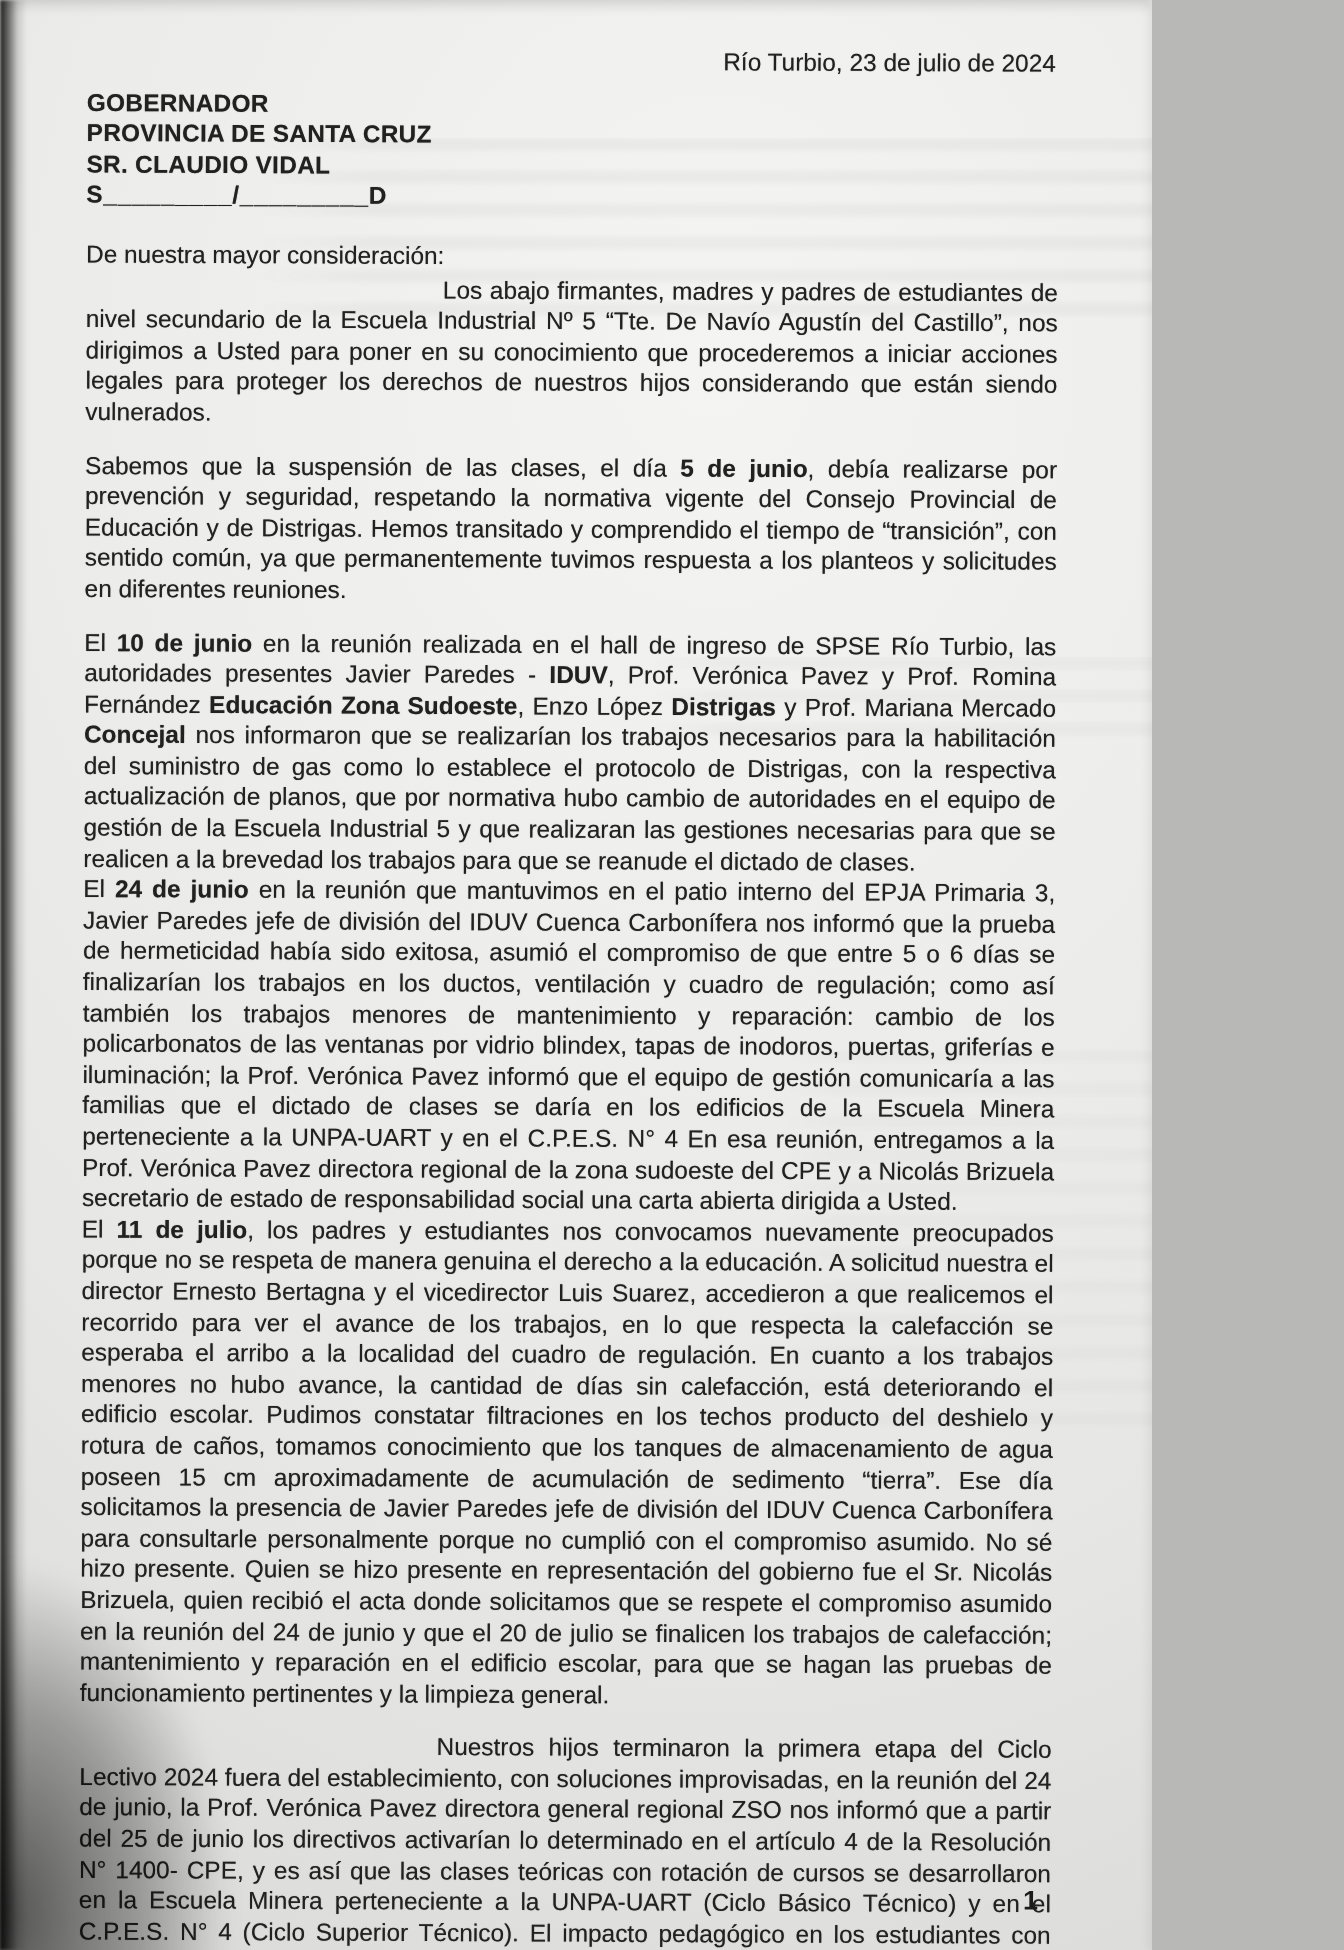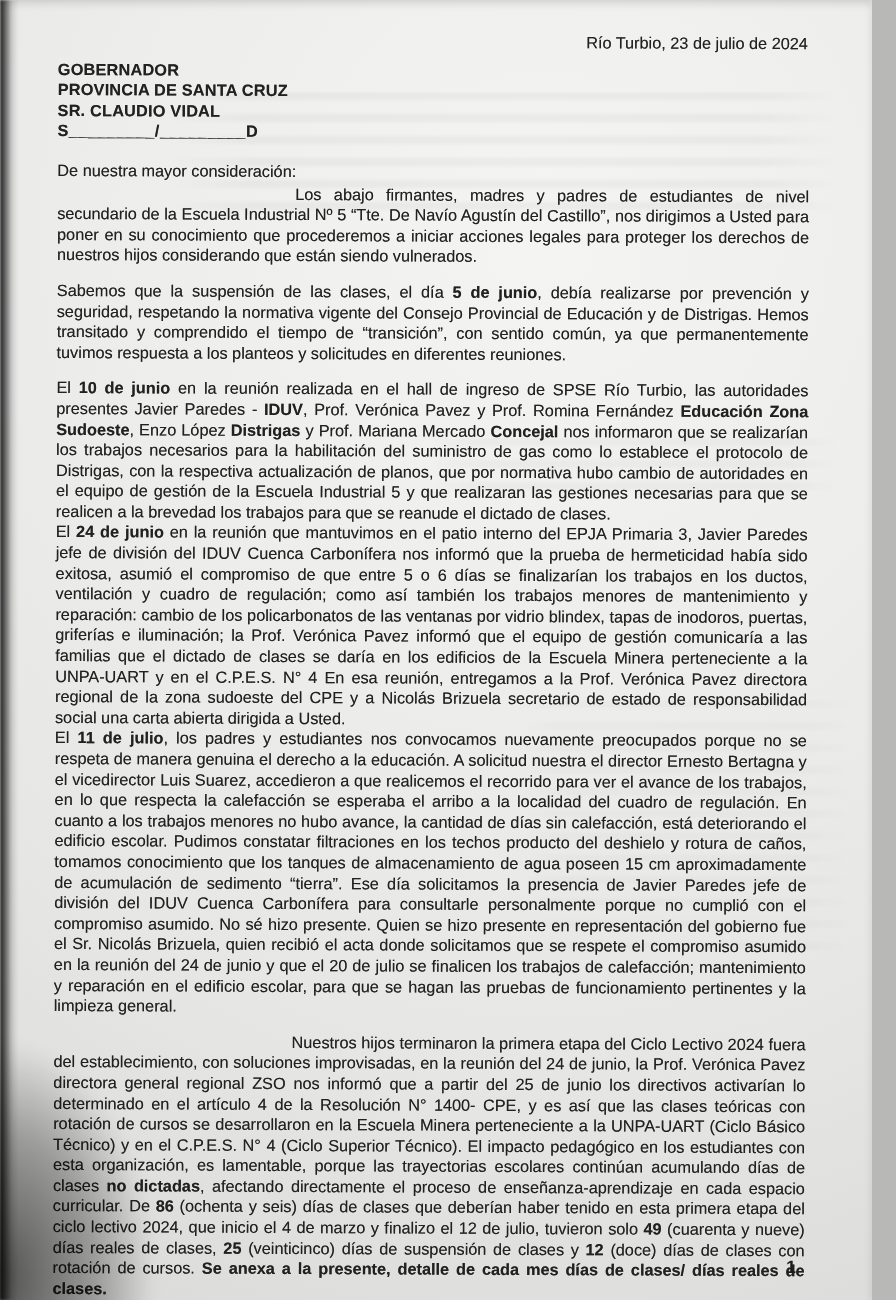--- a/index.html
+++ b/index.html
@@ -4,21 +4,21 @@
 <style>
   html, body {
     margin: 0; padding: 0;
     width: 896px; height: 1300px;
     overflow: hidden;
     background: #b8b8b6;
     font-family: "Liberation Sans", sans-serif;
   }
   .photo {
     position: relative;
-    width: 872px; height: 1300px;
+    width: 768px; height: 1300px;
     overflow: hidden;
     background:
       radial-gradient(130% 95% at 62% 18%, #f4f4f3 0%, #ededec 38%, #e6e6e4 68%, #d9d9d7 100%);
   }
   
   .edge-left {
     position: absolute; left: 0; top: 0; width: 18px; height: 100%;
     background: linear-gradient(to right, rgba(8,8,8,0.92) 0%, rgba(25,25,25,0.55) 35%, rgba(60,60,60,0.18) 65%, transparent 100%);
     filter: blur(1px);
   }

